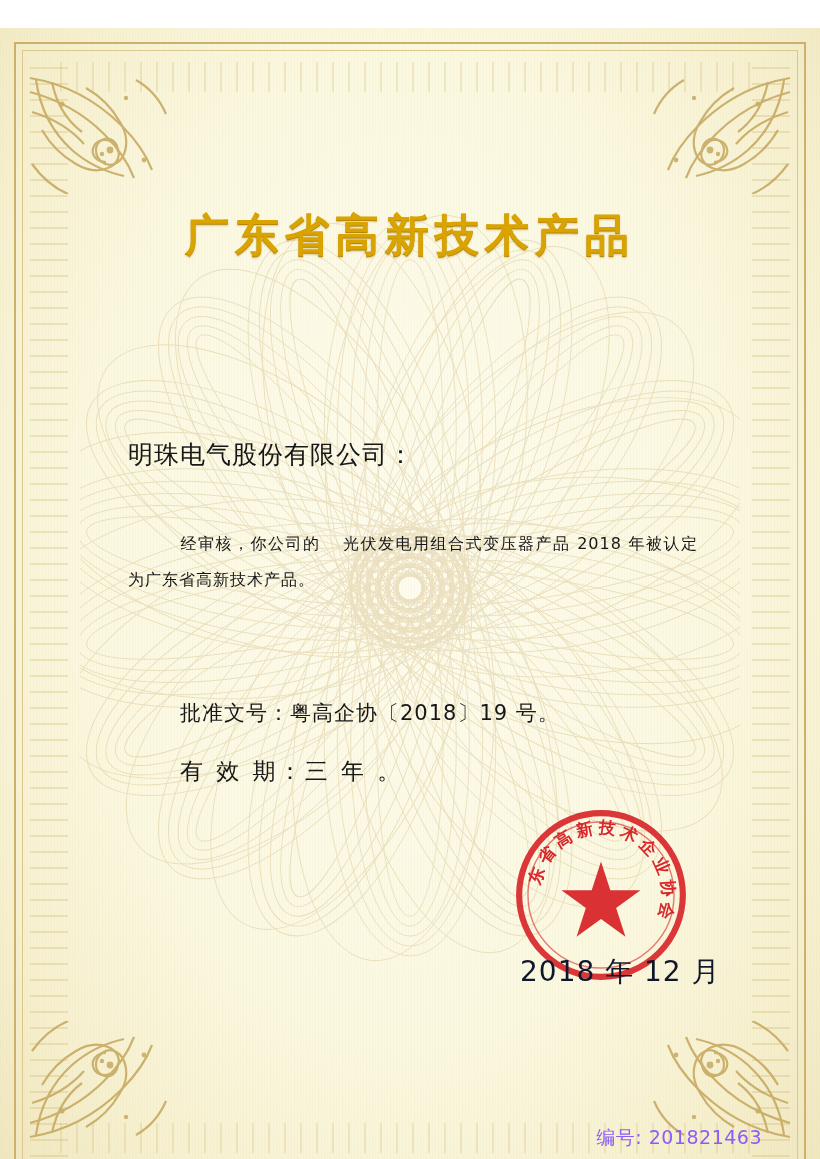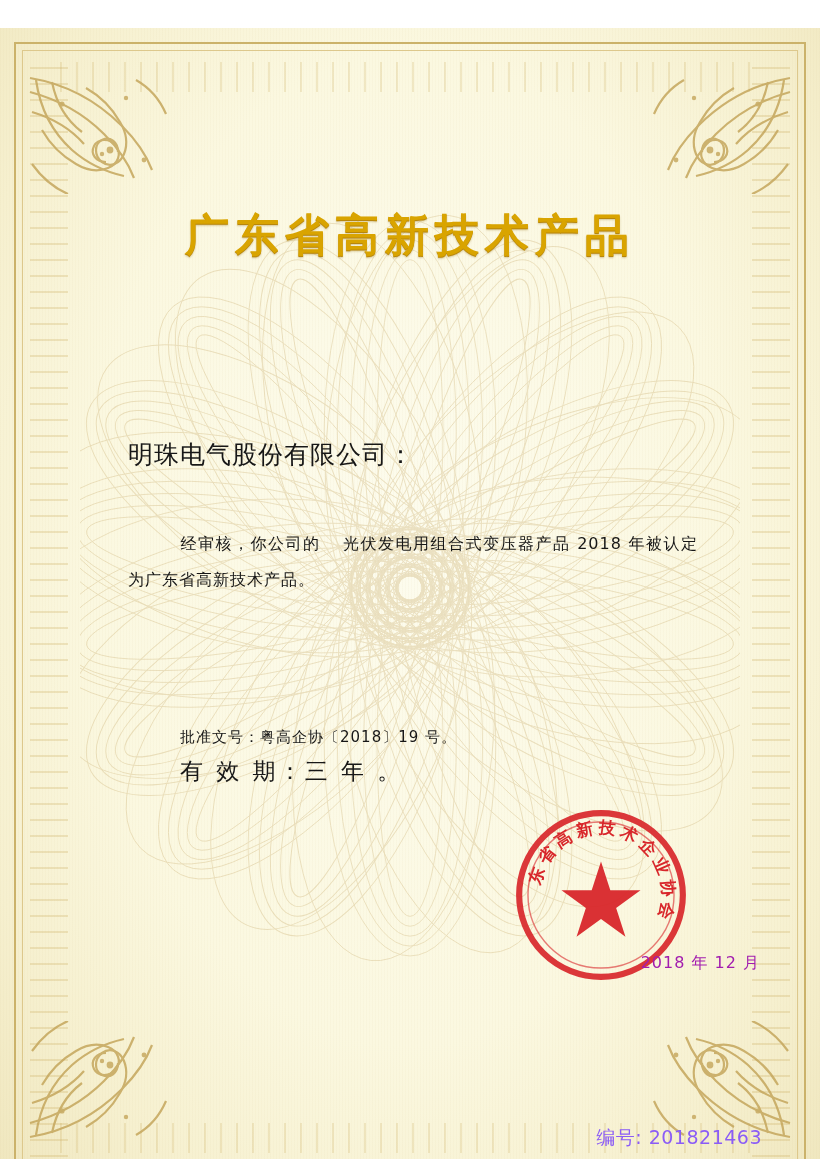--- a/index.html
+++ b/index.html
@@ -162,22 +162,22 @@
     top: 498px;
     font-size: 16px;
     line-height: 36px;
     letter-spacing: 1px;
     text-align: justify;
   }
   .para .indent { display: inline-block; width: 52px; }
   .para .gap { display: inline-block; width: 22px; }
 
   .approval {
-    top: 692px;
-    font-size: 15px;
+    top: 668px;
+    font-size: 21px;
     letter-spacing: 1px;
   }
   .approval .indent { display: inline-block; width: 52px; }
 
   .validity {
     top: 726px;
     font-size: 23px;
     letter-spacing: 3px;
   }
   .validity .indent { display: inline-block; width: 52px; }
@@ -190,23 +190,23 @@
     width: 176px;
     height: 176px;
   }
   .seal svg { width: 100%; height: 100%; }
 
   .seal-date {
     position: absolute;
     left: 520px;
     top: 925px;
     width: 240px;
-    text-align: right;
-    font-size: 16px;
-    color: #a21caf;
+    text-align: left;
+    font-size: 28px;
+    color: #0f172a;
     letter-spacing: 1px;
   }
 
   .serial {
     position: absolute;
     right: 58px;
     bottom: 36px;
     font-size: 19px;
     color: #8b5cf6;
     letter-spacing: 0.5px;

